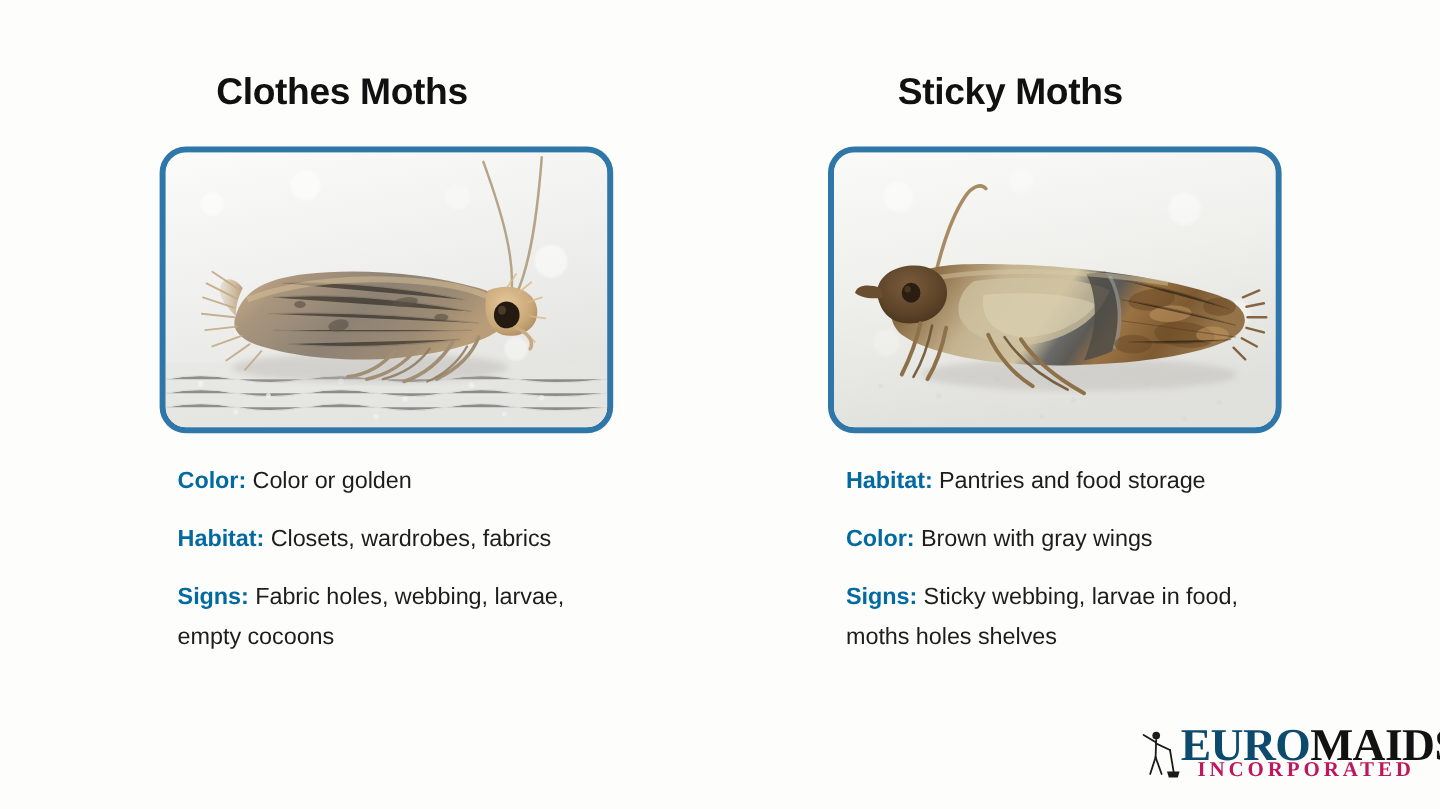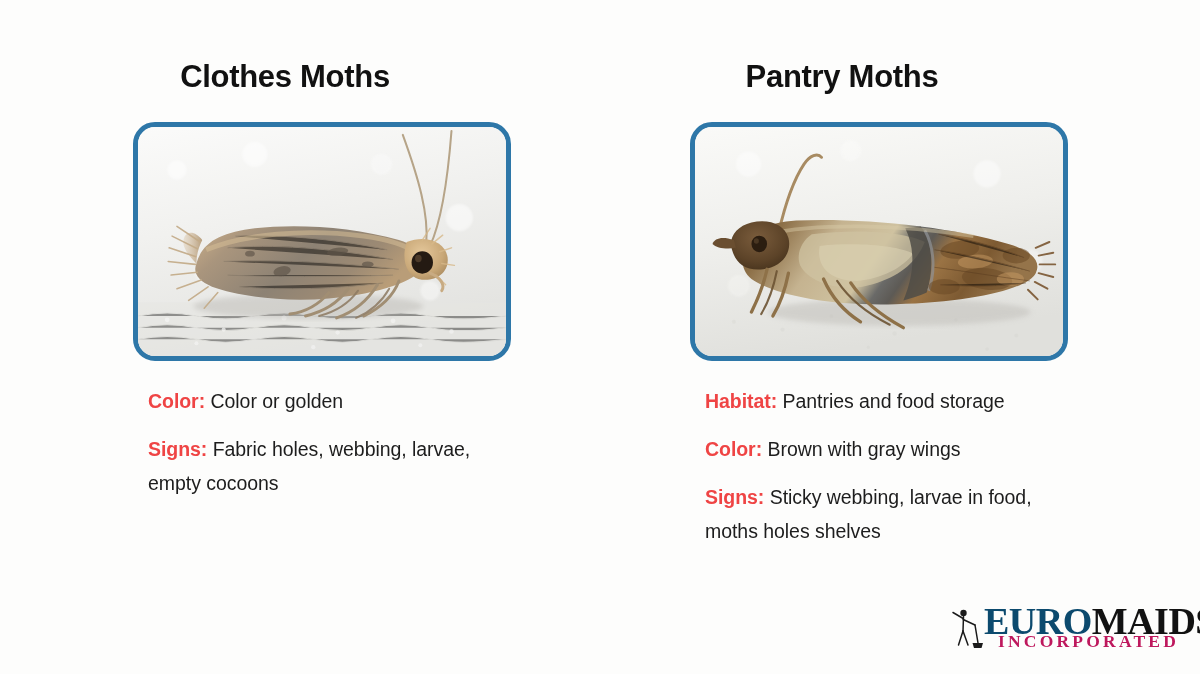--- a/index.html
+++ b/index.html
@@ -77,21 +77,21 @@
   .fact {
     font-size: 19.5px;
     line-height: 34px;
     color: #1d1d1d;
     margin-bottom: 14px;
     letter-spacing: -0.05px;
   }
   .fact:last-child { margin-bottom: 0; }
   .fact .k {
     font-weight: bold;
-    color: #ef4444;
+    color: #0369a1;
   }
   .fact .v { font-weight: normal; }
 
   
   .logo {
     position: absolute;
     left: 948px;
     top: 601px;
     width: 244px;
     height: 56px;
@@ -274,29 +274,33 @@
         </svg>
       </div>
     </div>
 
     <div class="facts">
       <div class="fact">
         <span class="k">Color:</span>
         <span class="v">Color or golden</span>
       </div>
       <div class="fact">
+        <span class="k">Habitat:</span>
+        <span class="v">Closets, wardrobes, fabrics</span>
+      </div>
+      <div class="fact">
         <span class="k">Signs:</span>
         <span class="v">Fabric holes, webbing, larvae, empty cocoons</span>
       </div>
     </div>
   </div>
 
   <div class="column right">
 
-    <div class="col-title">Pantry Moths</div>
+    <div class="col-title">Sticky Moths</div>
 
     <div class="photo-card">
       <div class="photo-inner">
         <svg viewBox="0 0 378 239" preserveAspectRatio="xMidYMid slice" aria-hidden="true">
           <defs>
             <linearGradient id="panBg" x1="0" y1="0" x2="0.25" y2="1">
               <stop offset="0%" stop-color="#fafaf8"></stop>
               <stop offset="50%" stop-color="#efefec"></stop>
               <stop offset="100%" stop-color="#e0e0dc"></stop>
             </linearGradient>

